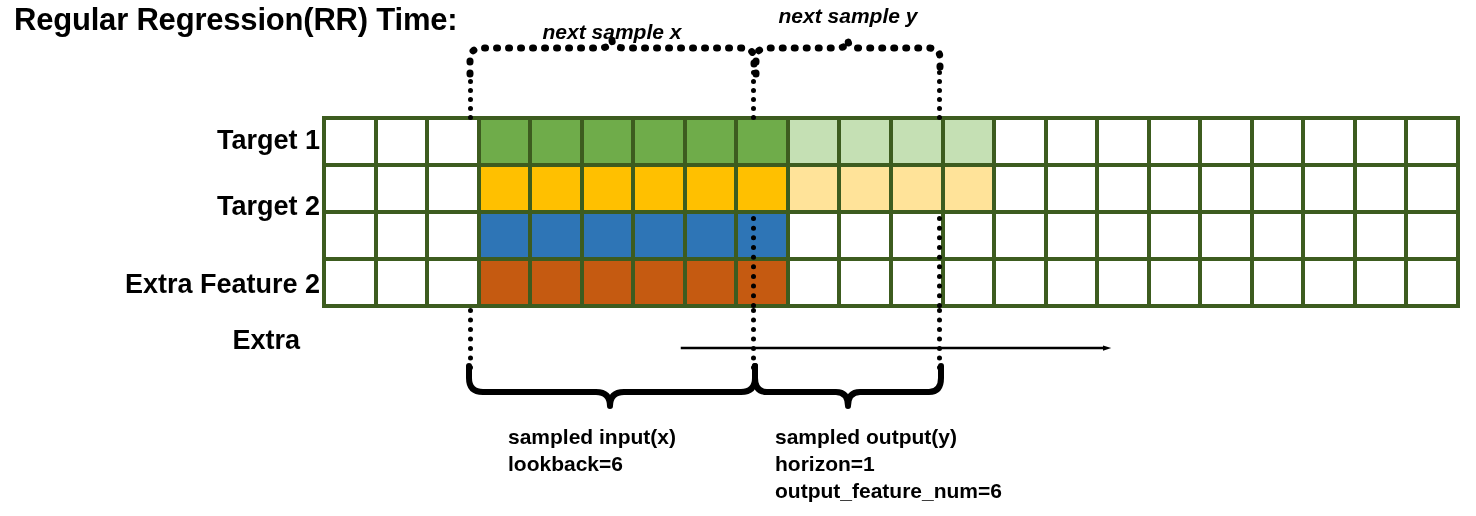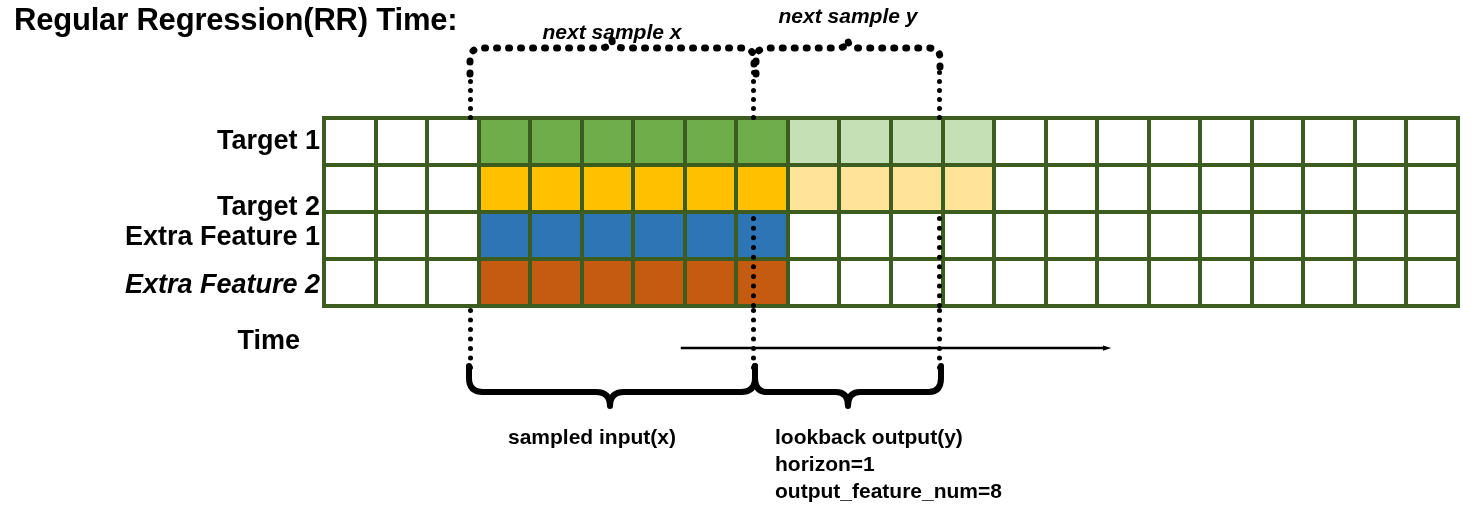--- a/index.html
+++ b/index.html
@@ -76,22 +76,21 @@
 </head>
 <body>
 
 <div id="stage">
 
   <div id="title">Regular Regression(RR) Time:</div>
 
   <div id="labels">
     <div class="row-label" style="top:125px;">Target 1</div>
     <div class="row-label" style="top:173px;margin-top:18px;">Target 2</div>
-    <div class="row-label" style="top:221px;">Extra Feature 1</div>
-    <div class="row-label" style="top:269px;font-style:italic;">Extra Feature 2</div>
+    <div class="row-label" style="top:269px;">Extra Feature 2</div>
   </div>
 
   <div id="grid" style="background: rgb(61, 92, 31);">
       <div class="cell" style="background: rgb(255, 255, 255);"></div>
       <div class="cell" style="background: rgb(255, 255, 255);"></div>
       <div class="cell" style="background: rgb(255, 255, 255);"></div>
       <div class="cell" style="background: rgb(111, 172, 74);"></div>
       <div class="cell" style="background: rgb(111, 172, 74);"></div>
       <div class="cell" style="background: rgb(111, 172, 74);"></div>
       <div class="cell" style="background: rgb(111, 172, 74);"></div>
@@ -171,21 +170,21 @@
       <div class="cell" style="background: rgb(255, 255, 255);"></div>
       <div class="cell" style="background: rgb(255, 255, 255);"></div>
       <div class="cell" style="background: rgb(255, 255, 255);"></div>
       <div class="cell" style="background: rgb(255, 255, 255);"></div>
       <div class="cell" style="background: rgb(255, 255, 255);"></div>
       <div class="cell" style="background: rgb(255, 255, 255);"></div>
       <div class="cell" style="background: rgb(255, 255, 255);"></div>
       <div class="cell" style="background: rgb(255, 255, 255);"></div>
     </div>
 
-  <div id="time-label">Time</div>
+  <div id="time-label">Extra</div>
   <svg id="time-axis" width="1148" height="16" viewBox="0 0 1148 16">
     <line x1="0" y1="8" x2="1130" y2="8" stroke="#000" stroke-width="7"></line>
     <polygon points="1126,1 1148,8 1126,15" fill="#000"></polygon>
   </svg>
 
   <div class="vline" style="left:468px;top:70px;height:50px;"></div>
   <div class="vline" style="left:751px;top:70px;height:50px;"></div>
   <div class="vline" style="left:937px;top:70px;height:50px;"></div>
 
   <div class="vline" style="left:751px;top:216px;height:92px;"></div>
@@ -207,20 +206,21 @@
 
   <svg style="position:absolute;left:464px;top:366px;" width="296" height="44" viewBox="0 0 296 44">
     <path d="M5,0 L5,12 Q5,26 19,26 L132,26 Q146,26 146,40 Q146,26 160,26 L277,26 Q291,26 291,12 L291,0" fill="none" stroke="#000" stroke-width="6" stroke-linecap="round" stroke-linejoin="round"></path>
   </svg>
   <svg style="position:absolute;left:750px;top:366px;" width="196" height="44" viewBox="0 0 196 44">
     <path d="M5,0 L5,12 Q5,26 17,26 L86,26 Q98,26 98,40 Q98,26 110,26 L179,26 Q191,26 191,12 L191,0" fill="none" stroke="#000" stroke-width="6" stroke-linecap="round" stroke-linejoin="round"></path>
   </svg>
 
   <div class="caption" style="left:508px;top:423px;">
     <div>sampled input(x)</div>
+    <div>lookback=6</div>
   </div>
   <div class="caption" style="left:775px;top:423px;">
-    <div>lookback output(y)</div>
+    <div>sampled output(y)</div>
     <div>horizon=1</div>
-    <div>output_feature_num=8</div>
+    <div>output_feature_num=6</div>
   </div>
 
 </div>
 
 </body></html>

